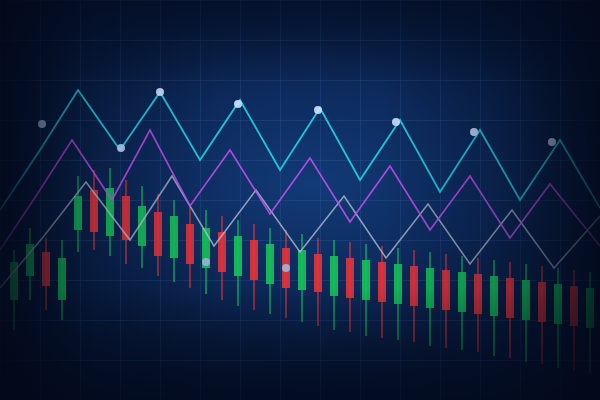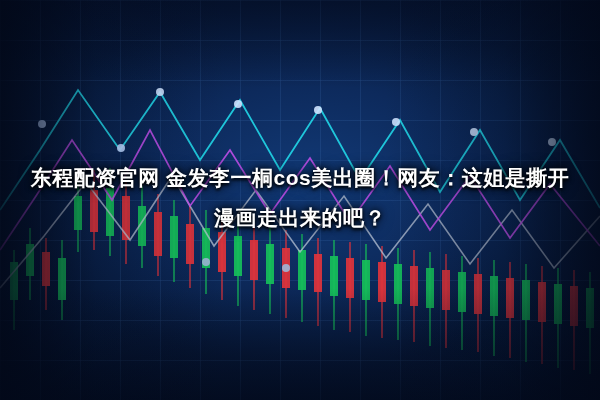--- a/index.html
+++ b/index.html
@@ -166,15 +166,14 @@
         <circle cx="396" cy="122" r="4" fill="#cfe3ff" opacity="0.9"></circle>
         <circle cx="474" cy="132" r="4" fill="#cfe3ff" opacity="0.9"></circle>
         <circle cx="552" cy="142" r="4" fill="#cfe3ff" opacity="0.9"></circle>
         <circle cx="206" cy="262" r="4" fill="#9fb6d6" opacity="0.9"></circle>
         <circle cx="286" cy="268" r="4" fill="#9fb6d6" opacity="0.9"></circle>
       </g>
   </svg>
 
   <div class="bg-vignette"></div>
 
-  <div class="headline">东程配资官网 金发李一桐cos美出圈！网友：这姐是撕开漫画走出来的吧？</div>
 
 </div>
 
 </body></html>

